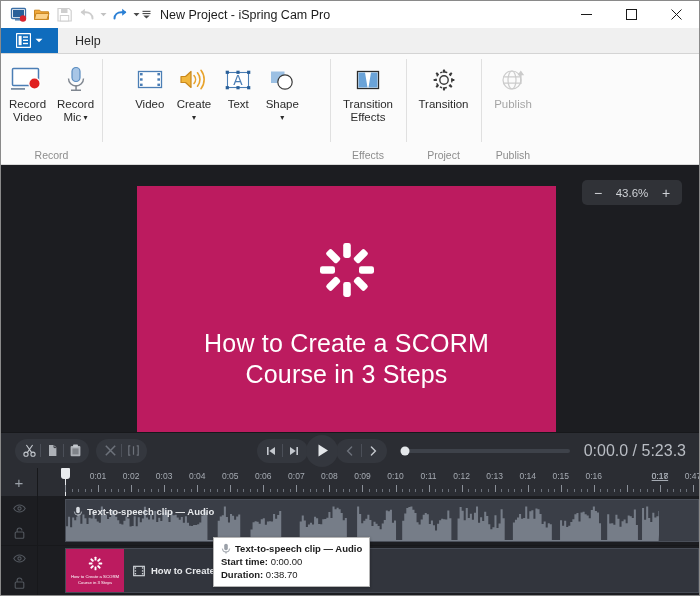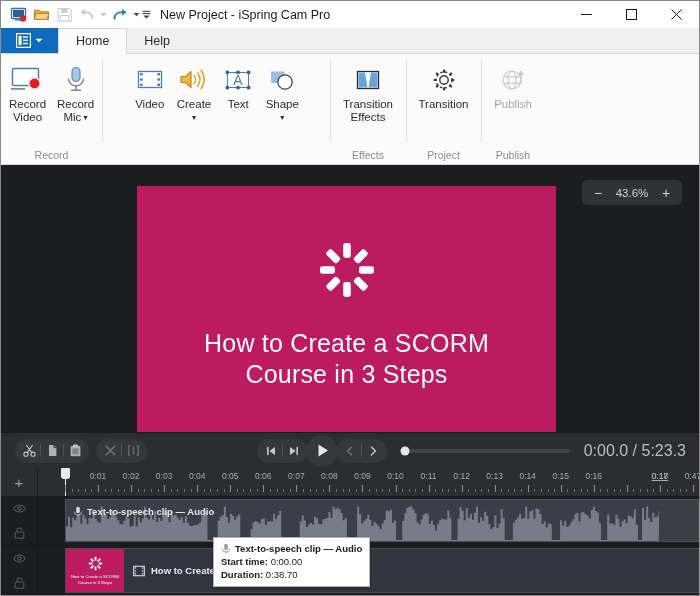--- a/index.html
+++ b/index.html
@@ -338,23 +338,20 @@
       <svg width="15" height="15" viewBox="0 0 15 15">
         <rect x="0.5" y="0.5" width="14" height="14" rx="1" fill="none" stroke="#fff" stroke-width="1.3"></rect>
         <rect x="2.6" y="2.8" width="3" height="9.4" fill="#fff"></rect>
         <rect x="7" y="3.4" width="5" height="1.4" fill="#fff"></rect>
         <rect x="7" y="6.6" width="5" height="1.4" fill="#fff"></rect>
         <rect x="7" y="9.8" width="5" height="1.4" fill="#fff"></rect>
       </svg>
       <svg width="8" height="5" viewBox="0 0 8 5">
           <path d="M0.5 0.8h7L4 4.3z" fill="#fff"></path>
         </svg>
-    </div>
-    <div class="tab active">
-      <span>Home</span>
     </div>
     <div class="tab">
       <span>Help</span>
     </div>
   </div>
 
   <div class="ribbon">
 
     <div class="rgroup" style="width:101px">
       <div class="rg-items">

